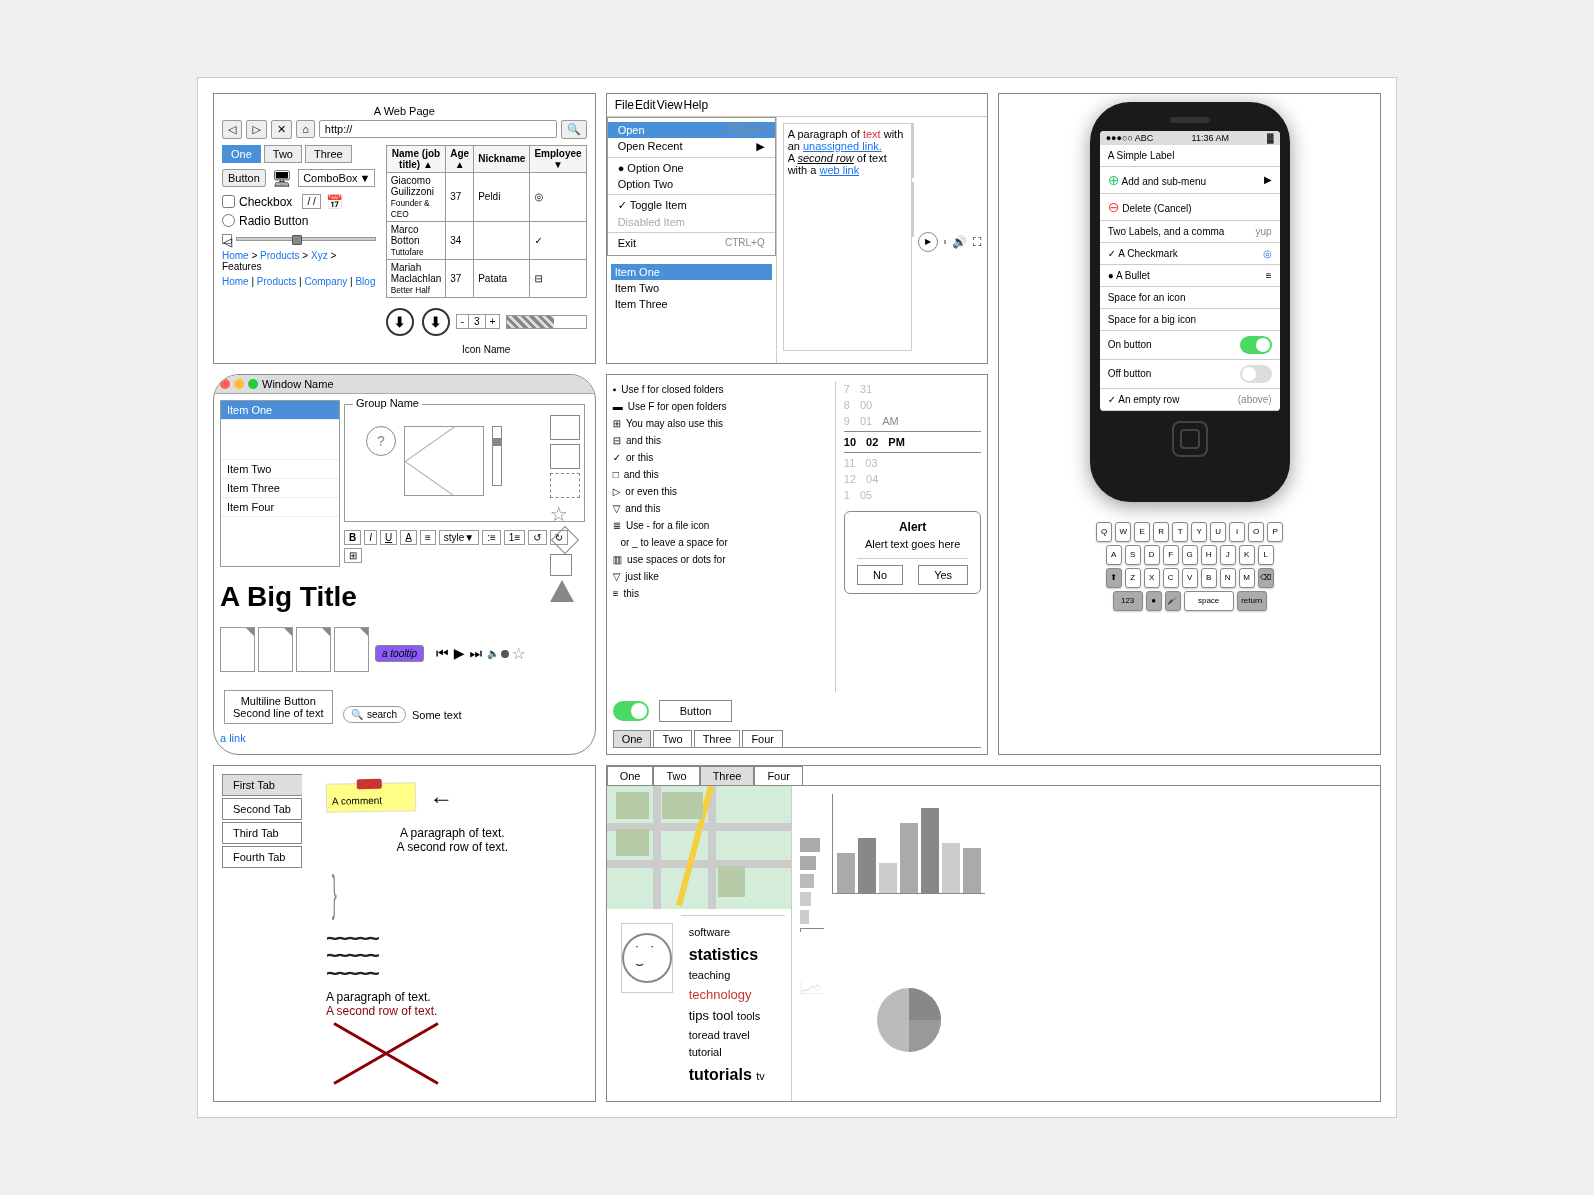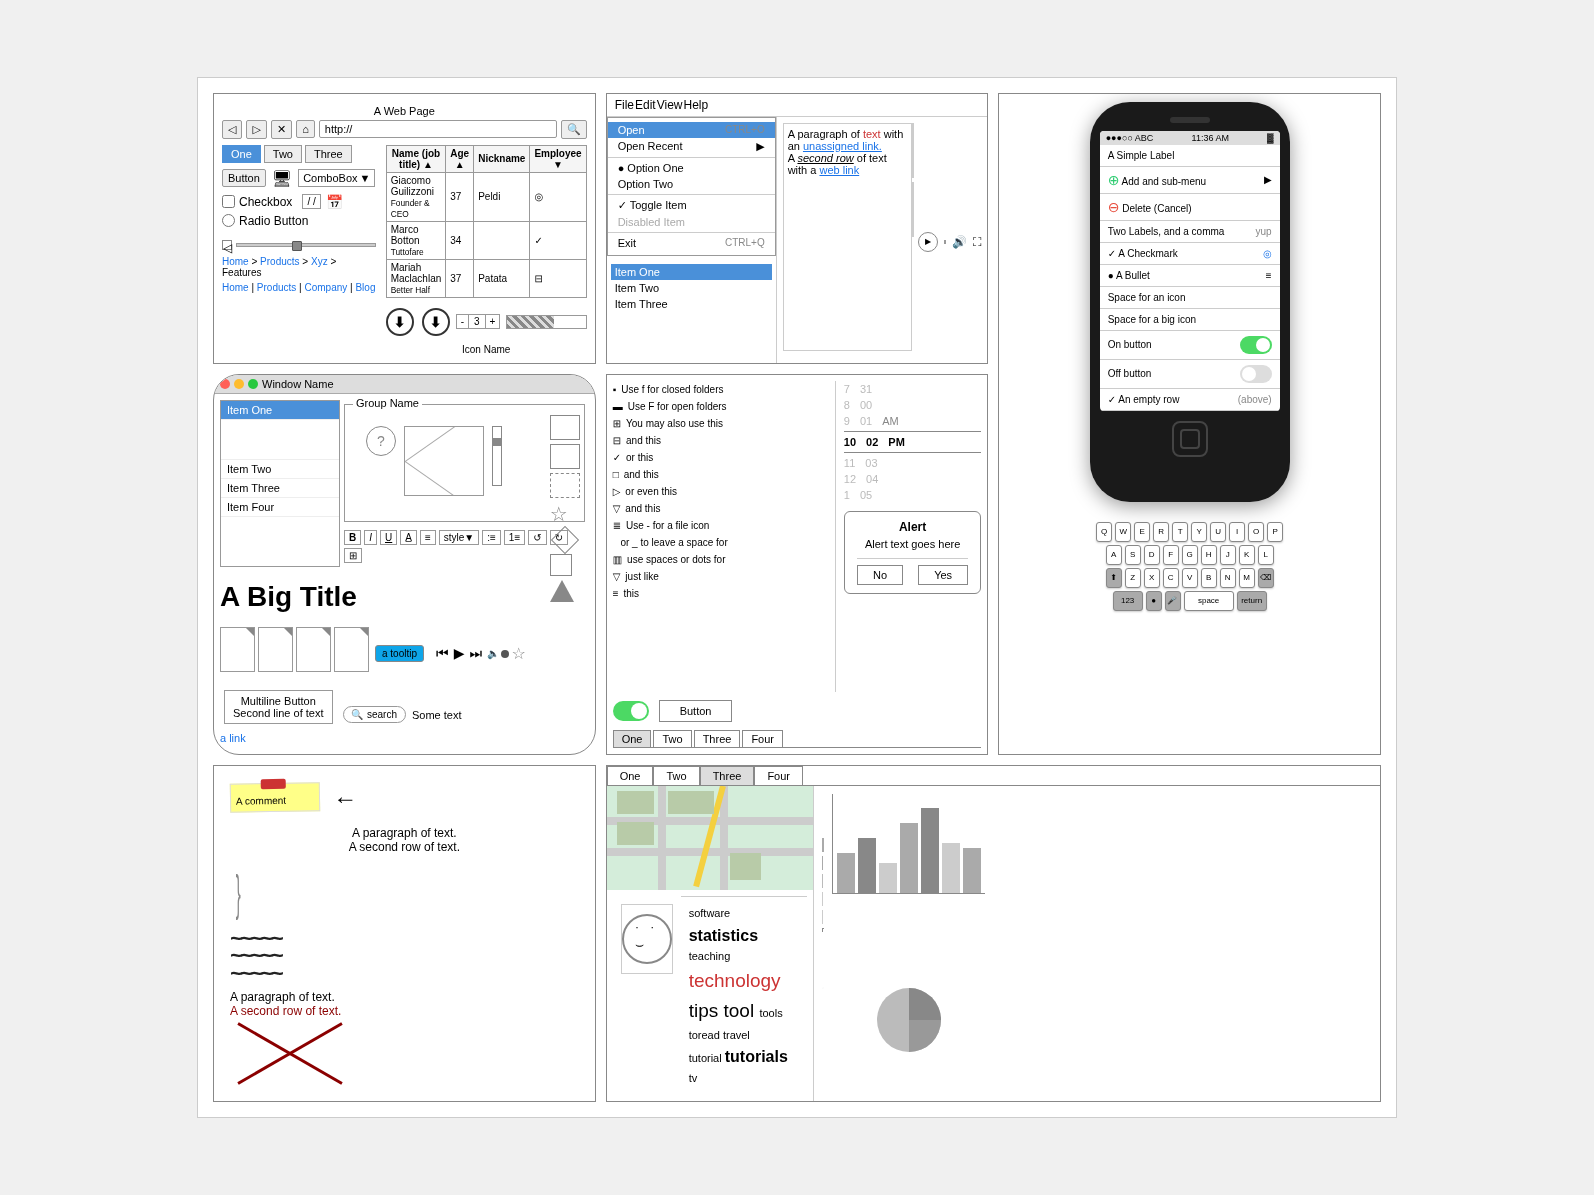--- a/index.html
+++ b/index.html
@@ -100,21 +100,21 @@
     .checkbox-row {
       display: flex;
       align-items: center;
       gap: 4px;
       margin-bottom: 4px;
     }
     .radio-row {
       display: flex;
       align-items: center;
       gap: 4px;
-      margin-bottom: 12px;
+      margin-bottom: 6px;
     }
     
     .data-table {
       width: 100%;
       border-collapse: collapse;
       font-size: 10px;
       margin-bottom: 6px;
     }
     .data-table th, .data-table td {
       border: 1px solid #999;
@@ -514,22 +514,23 @@
       border: 1px solid #aaa;
       position: relative;
     }
     .vol-icon { font-size: 10px; }
     
     .tooltip-label {
       border: 1px solid #888;
       border-radius: 3px;
       padding: 2px 6px;
       font-size: 10px;
-      background: #0ea5e9;
+      background: #8b5cf6;
       display: inline-block;
+      font-style: italic;
     }
     .multiline-btn {
       border: 1px solid #999;
       padding: 4px 8px;
       font-size: 11px;
       cursor: pointer;
       background: white;
       text-align: center;
       margin: 4px;
     }
@@ -792,21 +793,21 @@
       background: #b8cba8;
     }
     .word-cloud-area {
       padding: 8px;
       font-size: 11px;
       line-height: 1.6;
       border-top: 1px solid #ccc;
     }
     .word-cloud-area .big { font-size: 16px; font-weight: bold; }
     .word-cloud-area .red { color: #cc3333; }
-    .word-cloud-area .medium { font-size: 19px; }
+    .word-cloud-area .medium { font-size: 13px; }
     .avatar-area {
       border: 1px solid #ccc;
       width: 70px;
       height: 70px;
       margin: 8px;
       display: flex;
       align-items: center;
       justify-content: center;
       float: left;
     }
@@ -1391,20 +1392,26 @@
       <div class="tab-strip-item active">One</div>
       <div class="tab-strip-item">Two</div>
       <div class="tab-strip-item">Three</div>
       <div class="tab-strip-item">Four</div>
     </div>
   </div>
 
   <div class="panel wireframe-panel" style="grid-column:1; grid-row:3; min-height:220px;">
     <div style="display:flex; gap:8px; height:100%;">
 
+      <div class="side-tabs">
+        <div class="side-tab active">First Tab</div>
+        <div class="side-tab">Second Tab</div>
+        <div class="side-tab">Third Tab</div>
+        <div class="side-tab">Fourth Tab</div>
+      </div>
 
       <div style="flex:1; position:relative; padding:8px;">
         
         <div style="position:relative; display:inline-block; margin-bottom:8px;">
           <div class="sticky-note">
             <div class="sticky-red-mark"></div>
             <div style="font-size:10px; margin-top:6px;">A comment</div>
           </div>
         </div>
         

